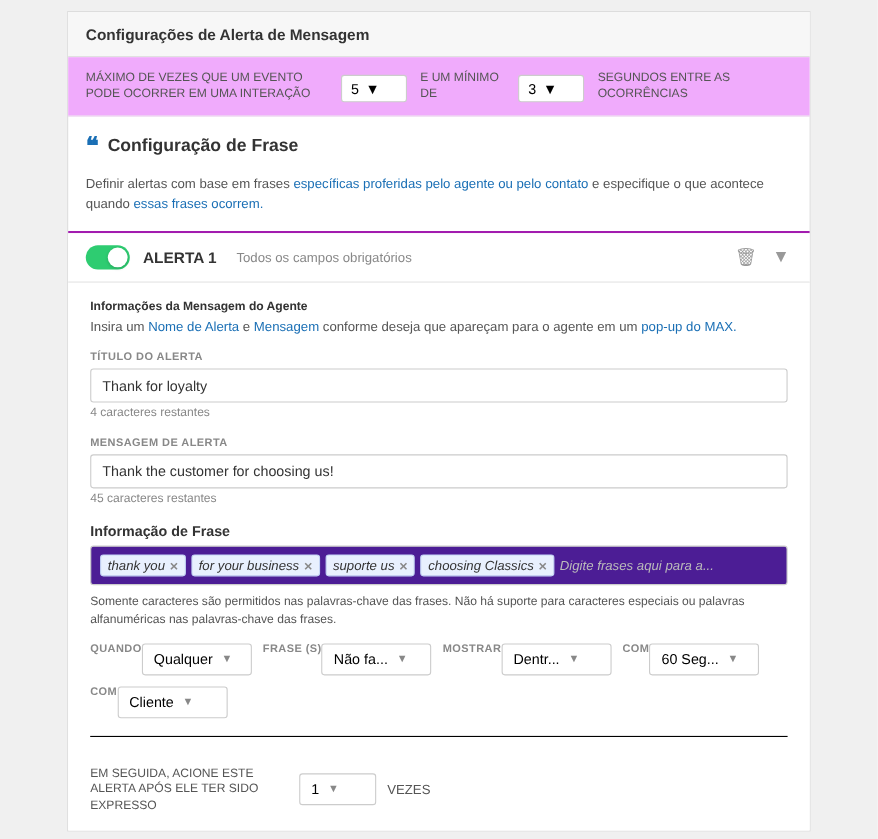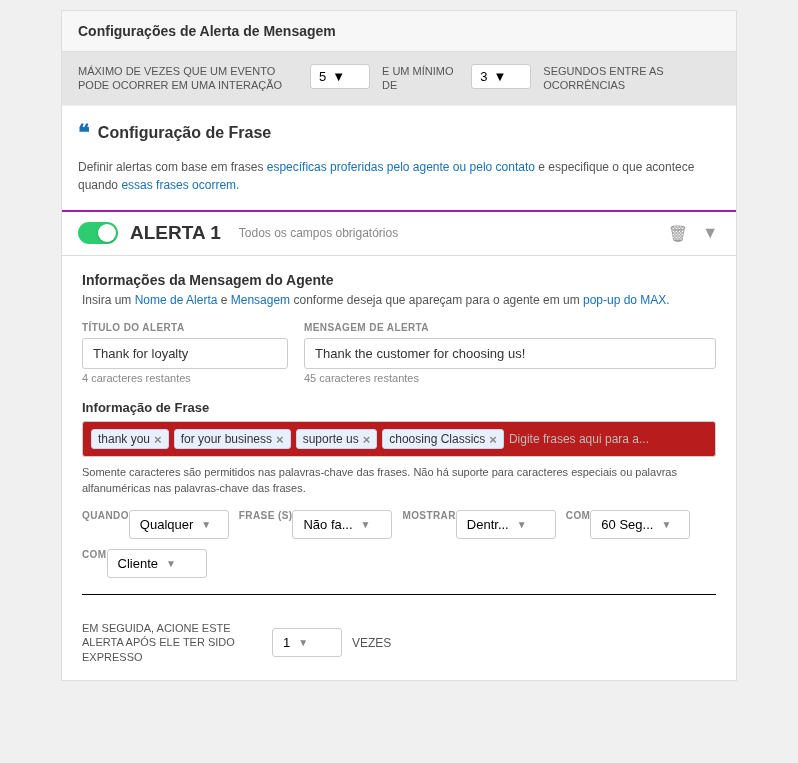--- a/index.html
+++ b/index.html
@@ -24,25 +24,25 @@
       border-bottom: 1px solid #ddd;
       padding: 12px 16px;
     }
     .section-header h2 {
       font-size: 14px;
       font-weight: bold;
       color: #333;
     }
     .event-limits {
       display: flex;
-      align-items: flex-start;
+      align-items: flex-end;
       gap: 12px;
       padding: 12px 16px;
       border-bottom: 1px solid #eee;
-      background: #e5e5e5;
+      background: #f0abfc;
     }
     .event-limits-label {
       font-size: 11px;
       color: #555;
       text-transform: uppercase;
       max-width: 220px;
       line-height: 1.3;
     }
     .select-box {
       display: flex;
@@ -111,21 +111,21 @@
       position: absolute;
       width: 18px;
       height: 18px;
       background: #fff;
       border-radius: 50%;
       top: 2px;
       right: 2px;
       box-shadow: 0 1px 3px rgba(0,0,0,0.2);
     }
     .alert-title {
-      font-size: 19px;
+      font-size: 14px;
       font-weight: bold;
       color: #333;
     }
     .alert-required {
       font-size: 12px;
       color: #888;
       margin-left: 6px;
     }
     .alert-bar-actions {
       margin-left: auto;
@@ -139,36 +139,37 @@
       cursor: pointer;
       color: #999;
       font-size: 16px;
       padding: 2px;
     }
     .alert-body {
       padding: 16px 20px;
       background: #fff;
     }
     .subsection-title {
-      font-size: 14px;
+      font-size: 11px;
       font-weight: bold;
       color: #333;
       margin-bottom: 4px;
     }
     .subsection-desc {
       font-size: 12px;
       color: #555;
       line-height: 1.4;
       margin-bottom: 14px;
     }
     .subsection-desc a { color: #1a6fb5; text-decoration: none; }
     .form-row {
       display: flex;
       gap: 16px;
       margin-bottom: 6px;
+      flex-direction: column;
     }
     .form-group {
       display: flex;
       flex-direction: column;
       flex: 1;
     }
     .form-group.wide { flex: 2; }
     .field-label {
       font-size: 10px;
       color: #888;
@@ -216,21 +217,22 @@
     .tags-input {
       display: flex;
       flex-wrap: wrap;
       align-items: center;
       gap: 5px;
       border: 1px solid #ccc;
       border-radius: 3px;
       padding: 6px 8px;
       min-height: 36px;
       margin-bottom: 8px;
-      background: #b91c1c;
+      background: #4c1d95;
+      font-style: italic;
     }
     .tag {
       display: flex;
       align-items: center;
       background: #e8f0fe;
       border: 1px solid #c5d5f5;
       border-radius: 3px;
       padding: 2px 6px;
       font-size: 12px;
       color: #333;

